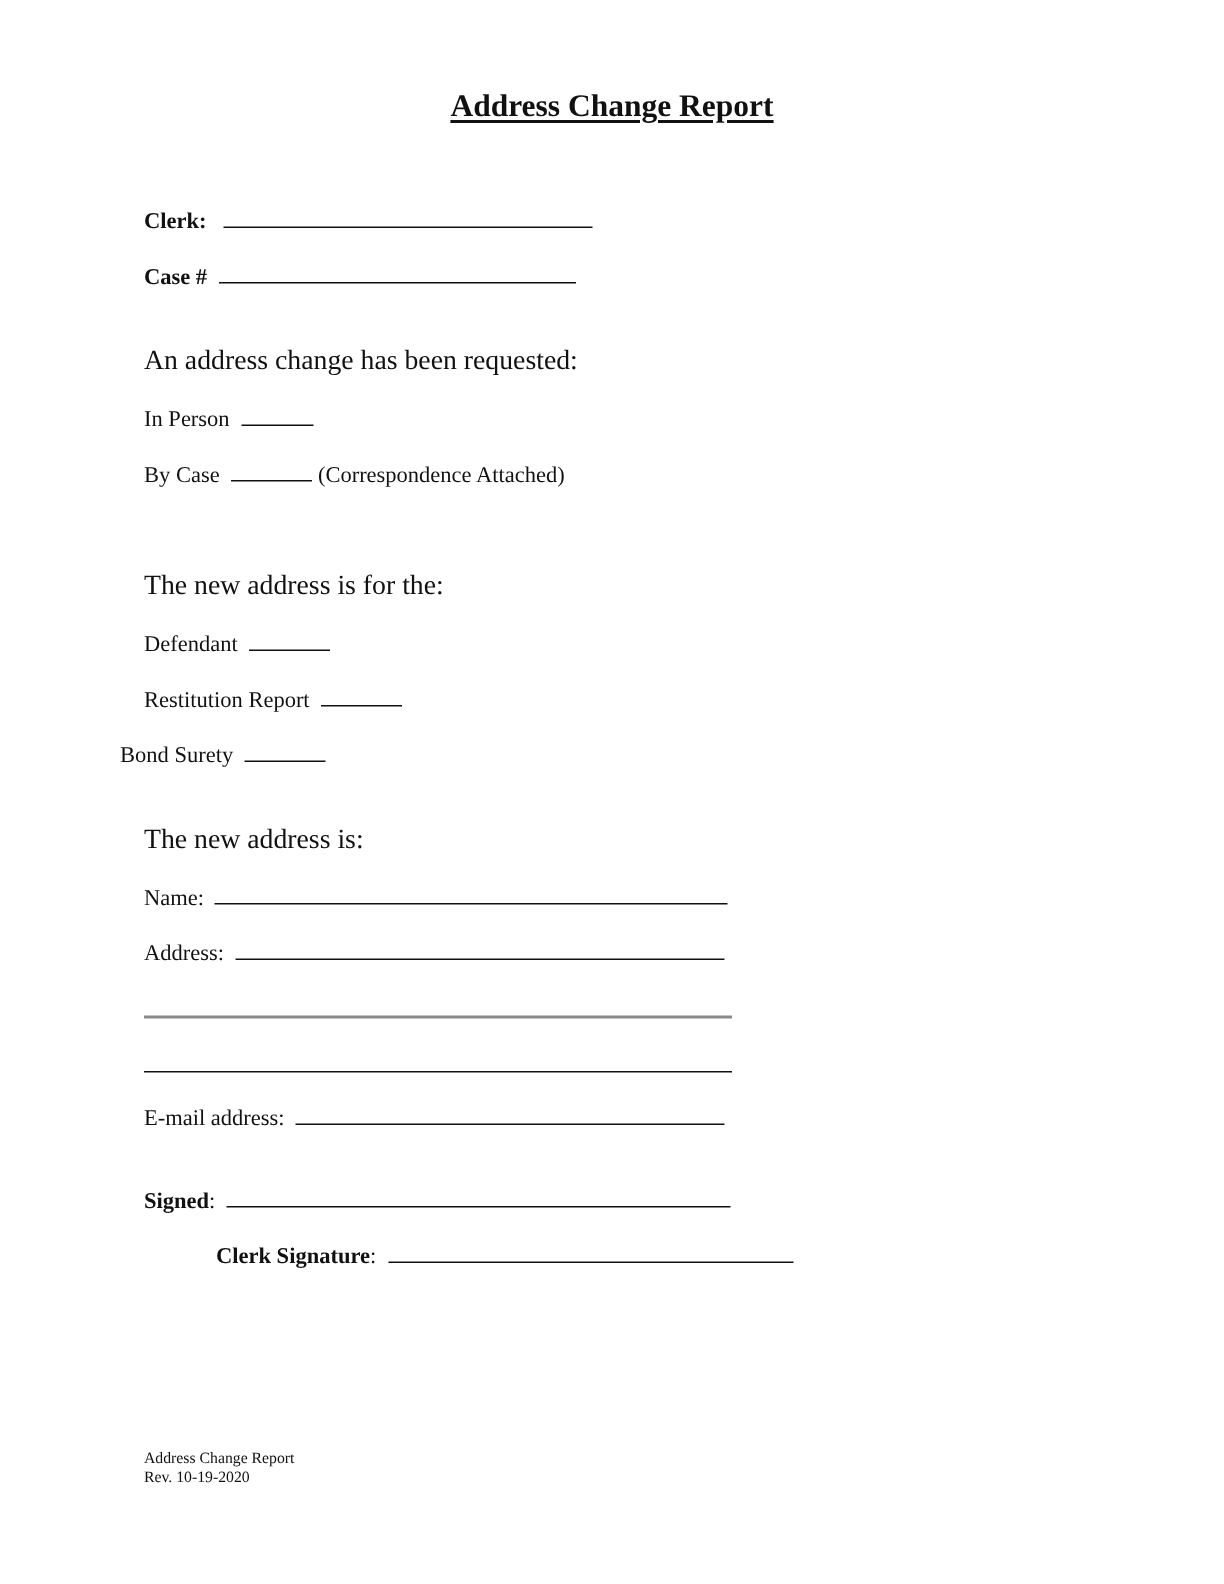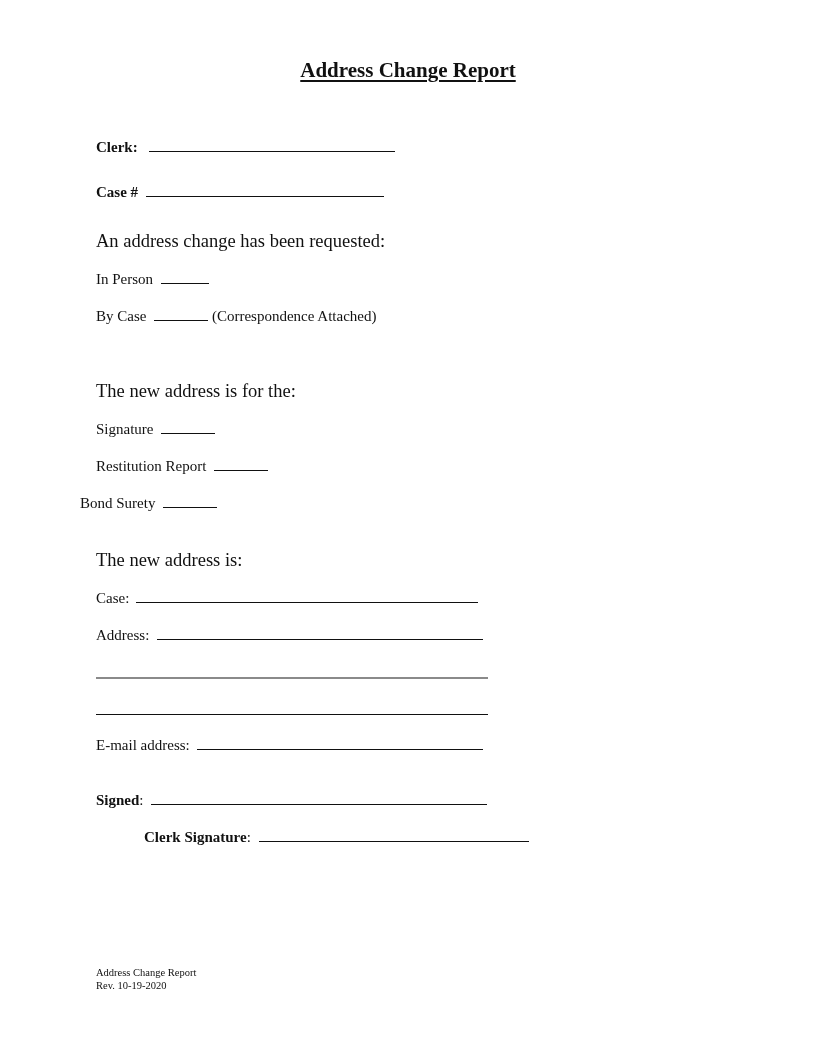--- a/index.html
+++ b/index.html
@@ -29,53 +29,53 @@
 <body>
 
 <div>
 
   <div class="abs title">Address Change Report</div>
 
   <div class="abs lbl" style="left:96px; top:138px;">
     <span class="b">Clerk:</span>
     <span class="blank" style="width:246px; margin-left:8px;"></span>
   </div>
-  <div class="abs lbl" style="left:96px; top:183px;">
+  <div class="abs lbl" style="left:96px; top:175px;">
     <span class="b">Case #</span>
     <span class="blank" style="width:238px;"></span>
   </div>
 
   <div class="abs heading" style="left:96px; top:230px;">An address change has been requested:</div>
   <div class="abs lbl" style="left:96px; top:270px;">
     <span>In Person</span>
     <span class="blank" style="width:48px;"></span>
   </div>
   <div class="abs lbl" style="left:96px; top:307px;">
     <span>By Case</span>
     <span class="blank" style="width:54px;"></span>
     <span>(Correspondence Attached)</span>
   </div>
 
   <div class="abs heading" style="left:96px; top:380px;">The new address is for the:</div>
   <div class="abs lbl" style="left:96px; top:420px;">
-    <span>Signature</span>
+    <span>Defendant</span>
     <span class="blank" style="width:54px;"></span>
   </div>
   <div class="abs lbl" style="left:96px; top:457px;">
     <span>Restitution Report</span>
     <span class="blank" style="width:54px;"></span>
   </div>
   <div class="abs lbl" style="left:80px; top:494px;">
     <span>Bond Surety</span>
     <span class="blank" style="width:54px;"></span>
   </div>
 
   <div class="abs heading" style="left:96px; top:549px;">The new address is:</div>
   <div class="abs lbl" style="left:96px; top:589px;">
-    <span>Case:</span>
+    <span>Name:</span>
     <span class="blank" style="width:342px; margin-left:3px;"></span>
   </div>
   <div class="abs lbl" style="left:96px; top:626px;">
     <span>Address:</span>
     <span class="blank" style="width:326px;"></span>
   </div>
   <div class="line gray" style="left:96px; top:677px; width:392px;"></div>
   <div class="line" style="left:96px; top:714px; width:392px;"></div>
   <div class="abs lbl" style="left:96px; top:736px;">
     <span>E-mail address:</span>

